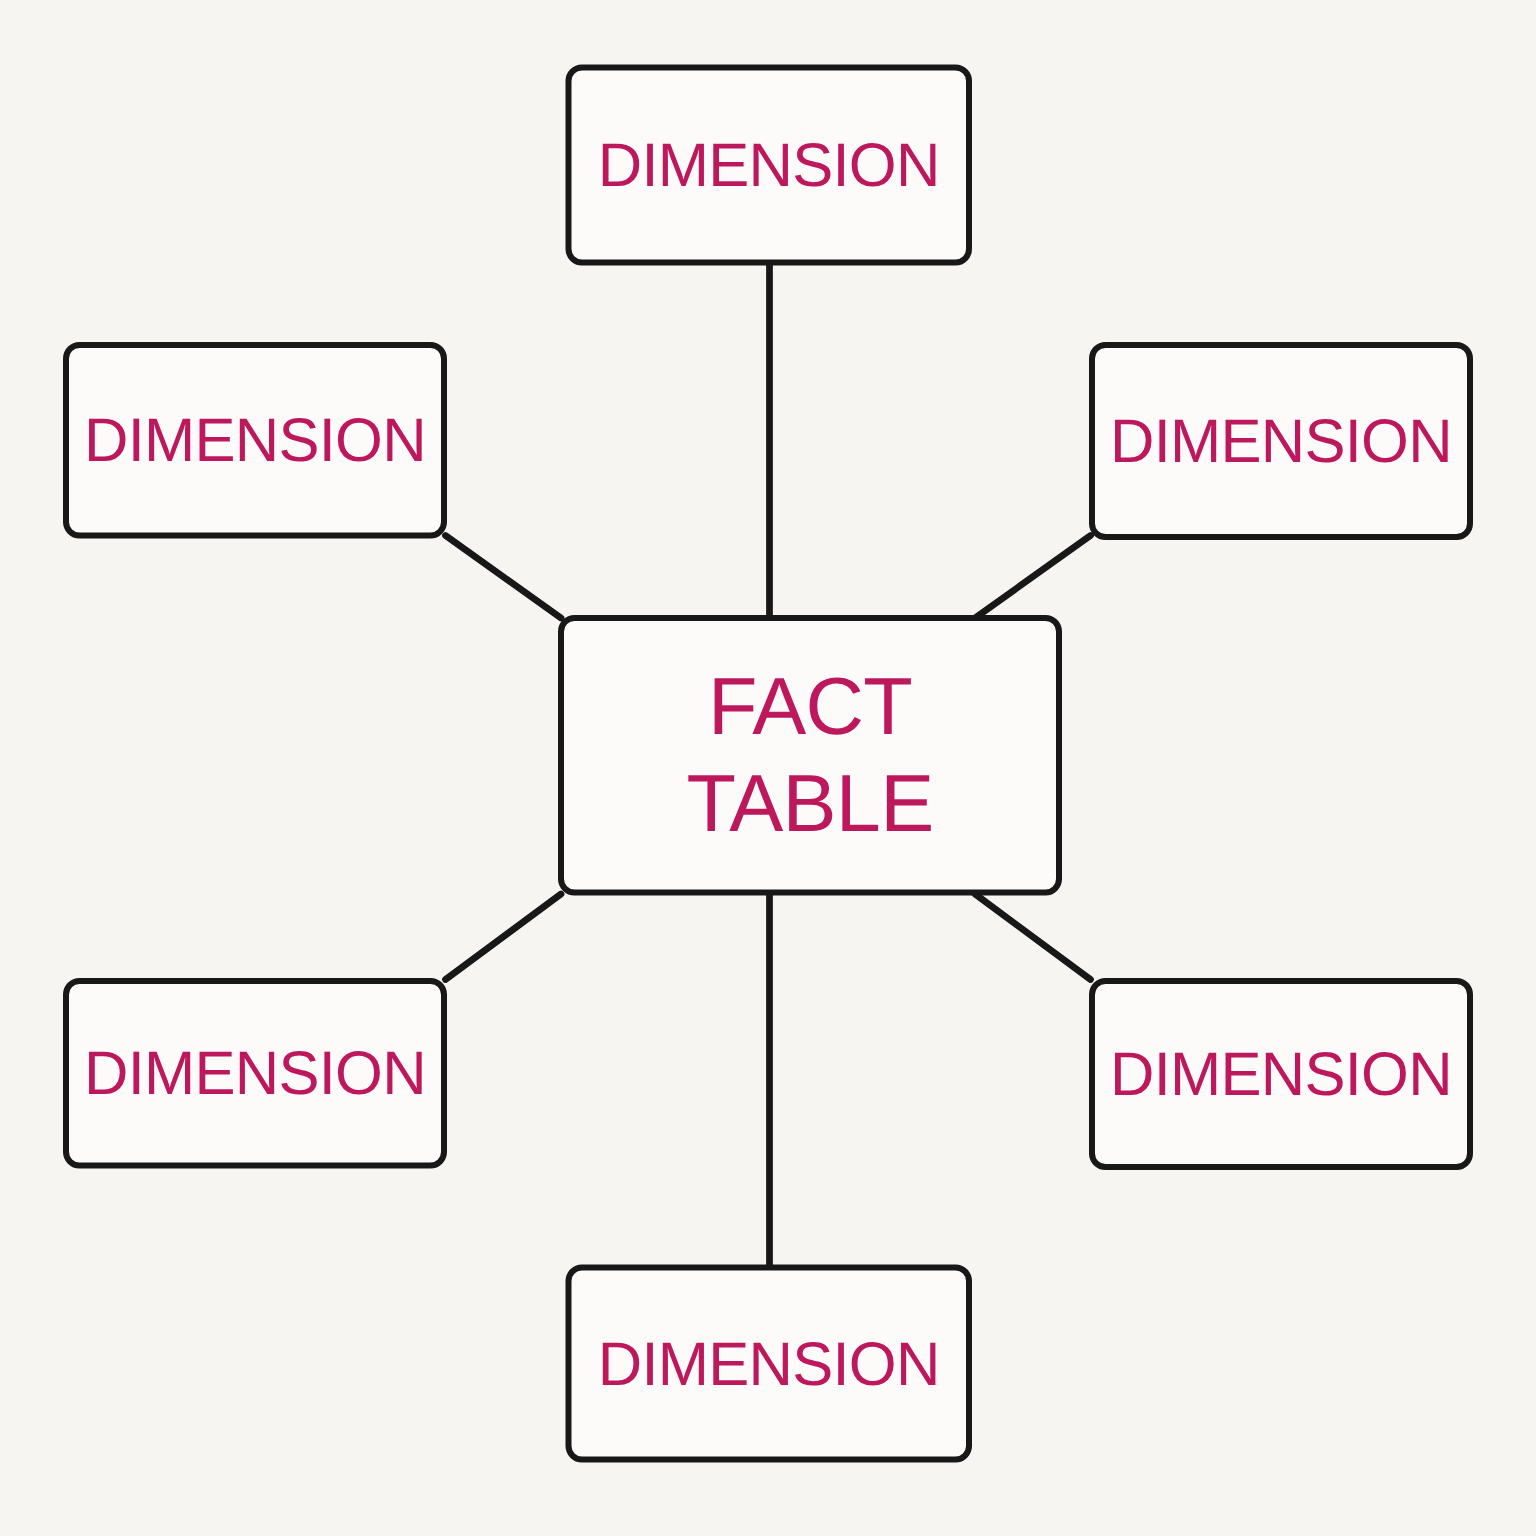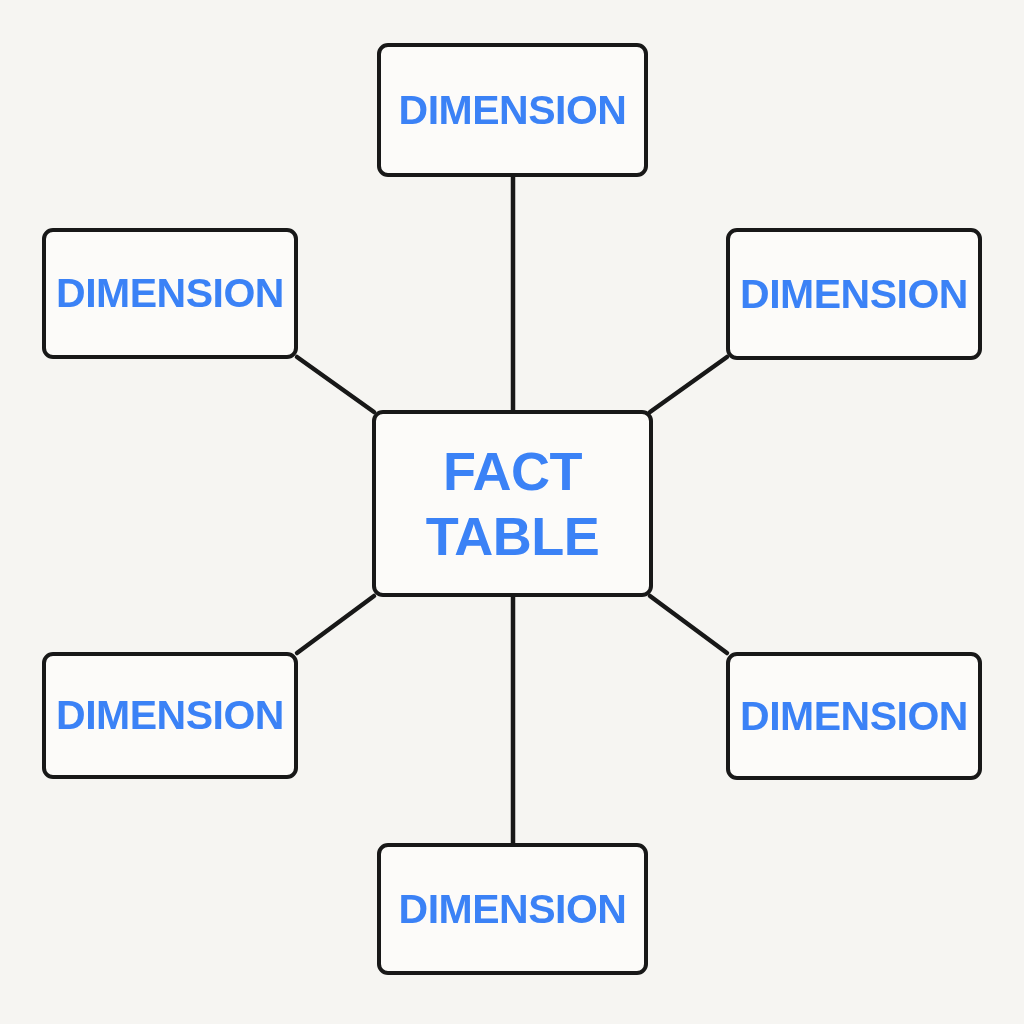--- a/index.html
+++ b/index.html
@@ -30,30 +30,30 @@
   .node {
     position: absolute;
     box-sizing: border-box;
     background: #fcfbf9;
     border: 4px solid #181818;
     border-radius: 11px;
     display: flex;
     align-items: center;
     justify-content: center;
     text-align: center;
-    color: #3b82f6;
-    font-weight: bold;
+    color: #be185d;
+    font-weight: normal;
   }
   .node .node-label {
     letter-spacing: -0.5px;
   }
   .fact {
     left: 372px;
     top: 410px;
-    width: 281px;
+    width: 336px;
     height: 187px;
     font-size: 54px;
     line-height: 1.2;
     padding: 0 30px;
   }
   .dim {
     font-size: 41px;
   }
   .pos-top         { left: 377px; top: 43px;  width: 271px; height: 134px; }
   .pos-top-left    { left: 42px;  top: 228px; width: 256px; height: 131px; }

